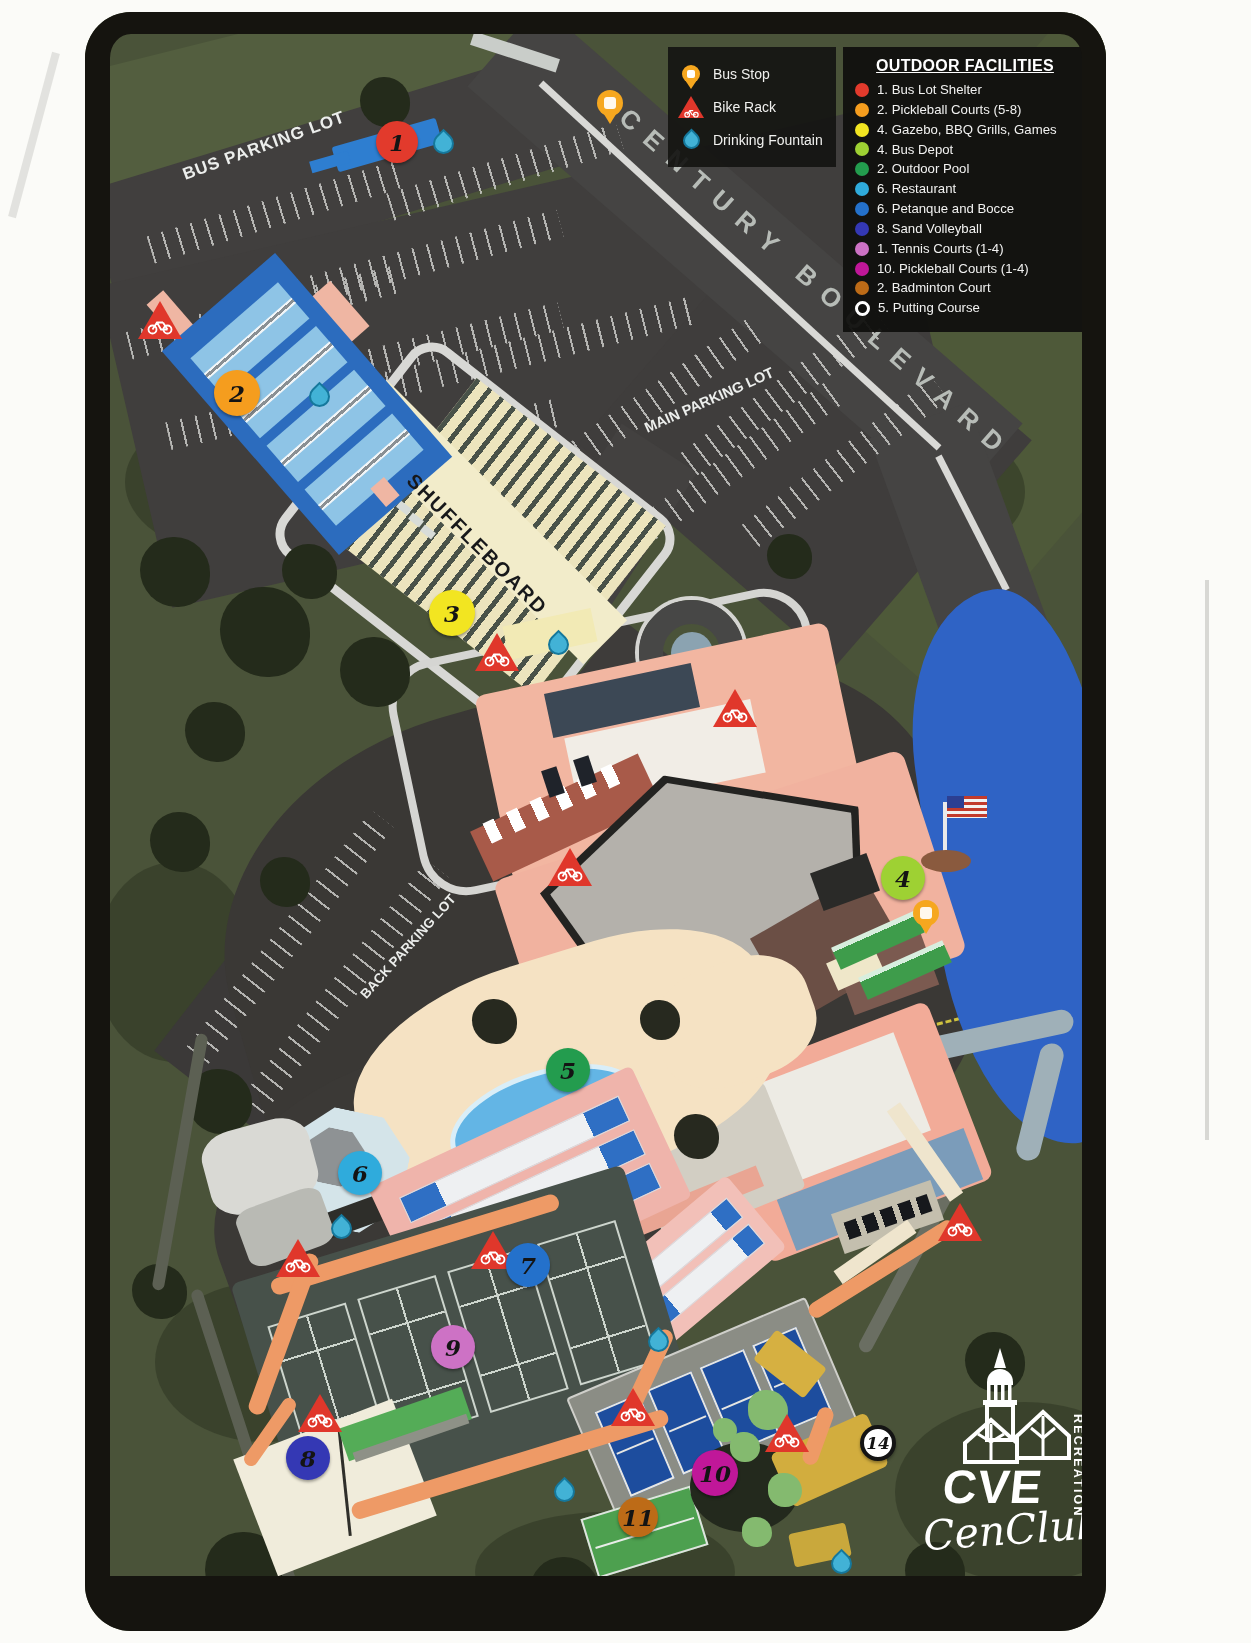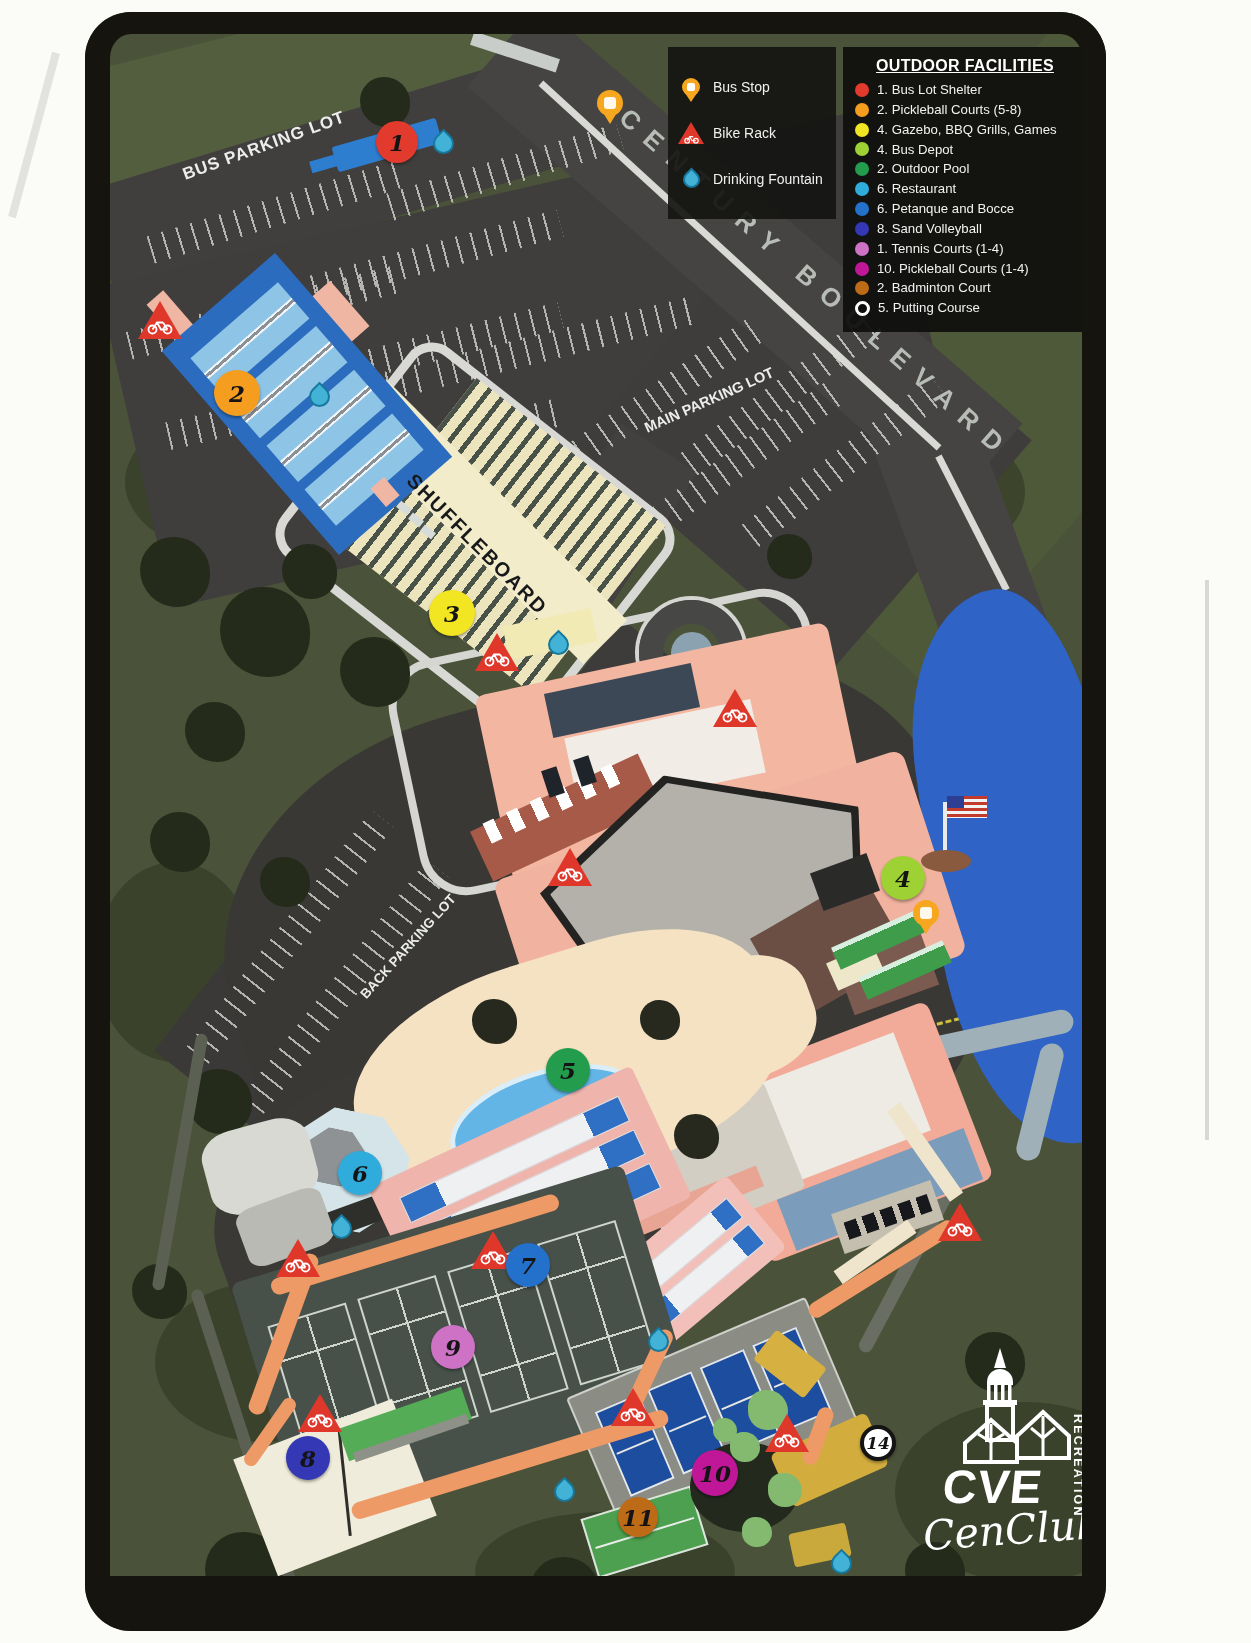--- a/index.html
+++ b/index.html
@@ -30,21 +30,21 @@
   .poi-bike svg{margin-bottom:4px;}
   .poi-drop{position:absolute;width:17px;height:17px;background:#42b2d6;border:2px solid #15789c;border-radius:0 50% 50% 50%;transform:rotate(45deg);}
   .poi-pin{position:absolute;width:26px;height:26px;border-radius:50%;background:#f6a71f;}
   .poi-pin::after{content:"";position:absolute;left:50%;top:100%;transform:translate(-50%,-5px);border:8px solid transparent;border-top:13px solid #f6a71f;}
   .poi-pin::before{content:"";position:absolute;inset:7px;background:#fff;border-radius:3px;opacity:.92;}
   
   .marker{position:absolute;border-radius:50%;display:flex;align-items:center;justify-content:center;font:italic 700 23px "DejaVu Serif",serif;color:#141414;box-shadow:0 2px 3px rgba(0,0,0,.35);z-index:30;}
   .marker.ring{background:#fff;border:4px solid #141414;box-sizing:border-box;font-size:17px;}
   
   .sym-legend{position:absolute;left:583px;top:35px;width:168px;background:rgba(20,20,18,.93);padding:8px 10px;box-sizing:border-box;z-index:35;}
-  .sym-row{display:flex;align-items:center;gap:9px;margin:18px 0;color:#f0f0ee;font-size:14px;}
+  .sym-row{display:flex;align-items:center;gap:9px;margin:5px 0;color:#f0f0ee;font-size:14px;}
   .sym-ic{width:26px;height:28px;display:flex;align-items:center;justify-content:center;flex:0 0 26px;position:relative;}
   .sym-pin{width:18px;height:18px;border-radius:50%;background:#f6a71f;position:relative;display:inline-block;}
   .sym-pin::after{content:"";position:absolute;left:50%;top:100%;transform:translate(-50%,-3px);border:6px solid transparent;border-top:9px solid #f6a71f;}
   .sym-pin::before{content:"";position:absolute;inset:5px;background:#fff;border-radius:2px;}
   .sym-bike{width:26px;height:22px;clip-path:polygon(50% 0,100% 100%,0 100%);background:#e0372b;display:flex;align-items:flex-end;justify-content:center;}
   .sym-drop{width:13px;height:13px;background:#42b2d6;border:2px solid #15789c;border-radius:0 50% 50% 50%;transform:rotate(45deg);display:inline-block;}
   .fac-legend{position:absolute;left:758px;top:35px;width:244px;background:rgba(16,16,14,.95);padding:10px 12px 12px;box-sizing:border-box;z-index:35;}
   .fac-title{font-size:16px;font-weight:800;color:#fff;text-decoration:underline;text-align:center;letter-spacing:.3px;margin-bottom:7px;}
   .fac-row{display:flex;align-items:center;gap:8px;margin:4px 0;}
   .fac-dot{width:14px;height:14px;border-radius:50%;flex:0 0 14px;}

